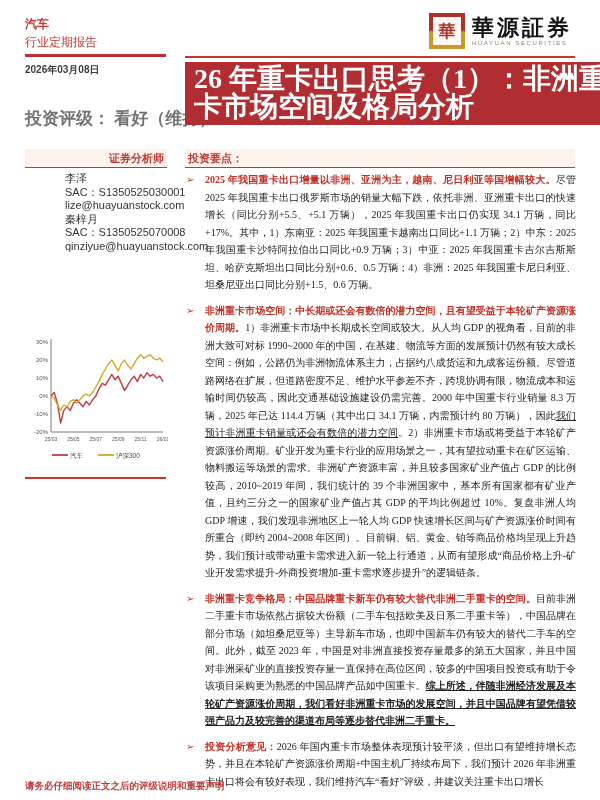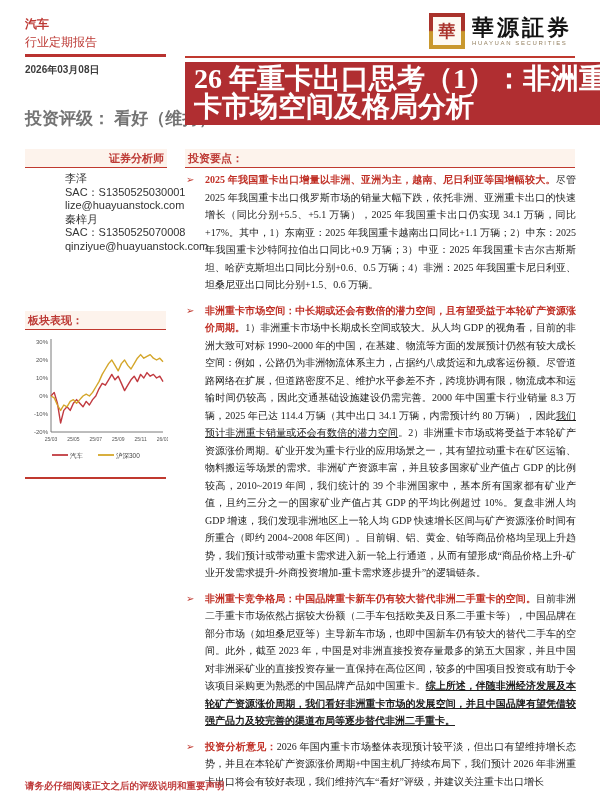--- a/index.html
+++ b/index.html
@@ -80,21 +80,20 @@
 
   <div class="bar an-bar">证券分析师</div>
   <div class="analysts">
       <div class="a-name">李泽</div>
       <div>SAC：S1350525030001</div>
       <div>lize@huayuanstock.com</div>
       <div class="a-name">秦梓月</div>
       <div>SAC：S1350525070008</div>
       <div>qinziyue@huayuanstock.com</div>
     </div>
-  <div class="bar pf-bar">板块表现：</div>
   <div class="chart-wrap">
     <svg width="144" height="140" viewBox="0 0 144 140" xmlns="http://www.w3.org/2000/svg">
         <text x="24" y="11.0" text-anchor="end" font-size="6" fill="#555" font-family="Liberation Sans, sans-serif">30%</text>
         <text x="24" y="29.0" text-anchor="end" font-size="6" fill="#555" font-family="Liberation Sans, sans-serif">20%</text>
         <text x="24" y="47.0" text-anchor="end" font-size="6" fill="#555" font-family="Liberation Sans, sans-serif">10%</text>
         <text x="24" y="65.0" text-anchor="end" font-size="6" fill="#555" font-family="Liberation Sans, sans-serif">0%</text>
         <text x="24" y="83.0" text-anchor="end" font-size="6" fill="#555" font-family="Liberation Sans, sans-serif">-10%</text>
         <text x="24" y="101.0" text-anchor="end" font-size="6" fill="#555" font-family="Liberation Sans, sans-serif">-20%</text>
         <line x1="27" y1="6" x2="27" y2="99" stroke="#7a7a7a" stroke-width="1"></line>
         <line x1="27" y1="99" x2="139" y2="99" stroke="#7a7a7a" stroke-width="1"></line>

